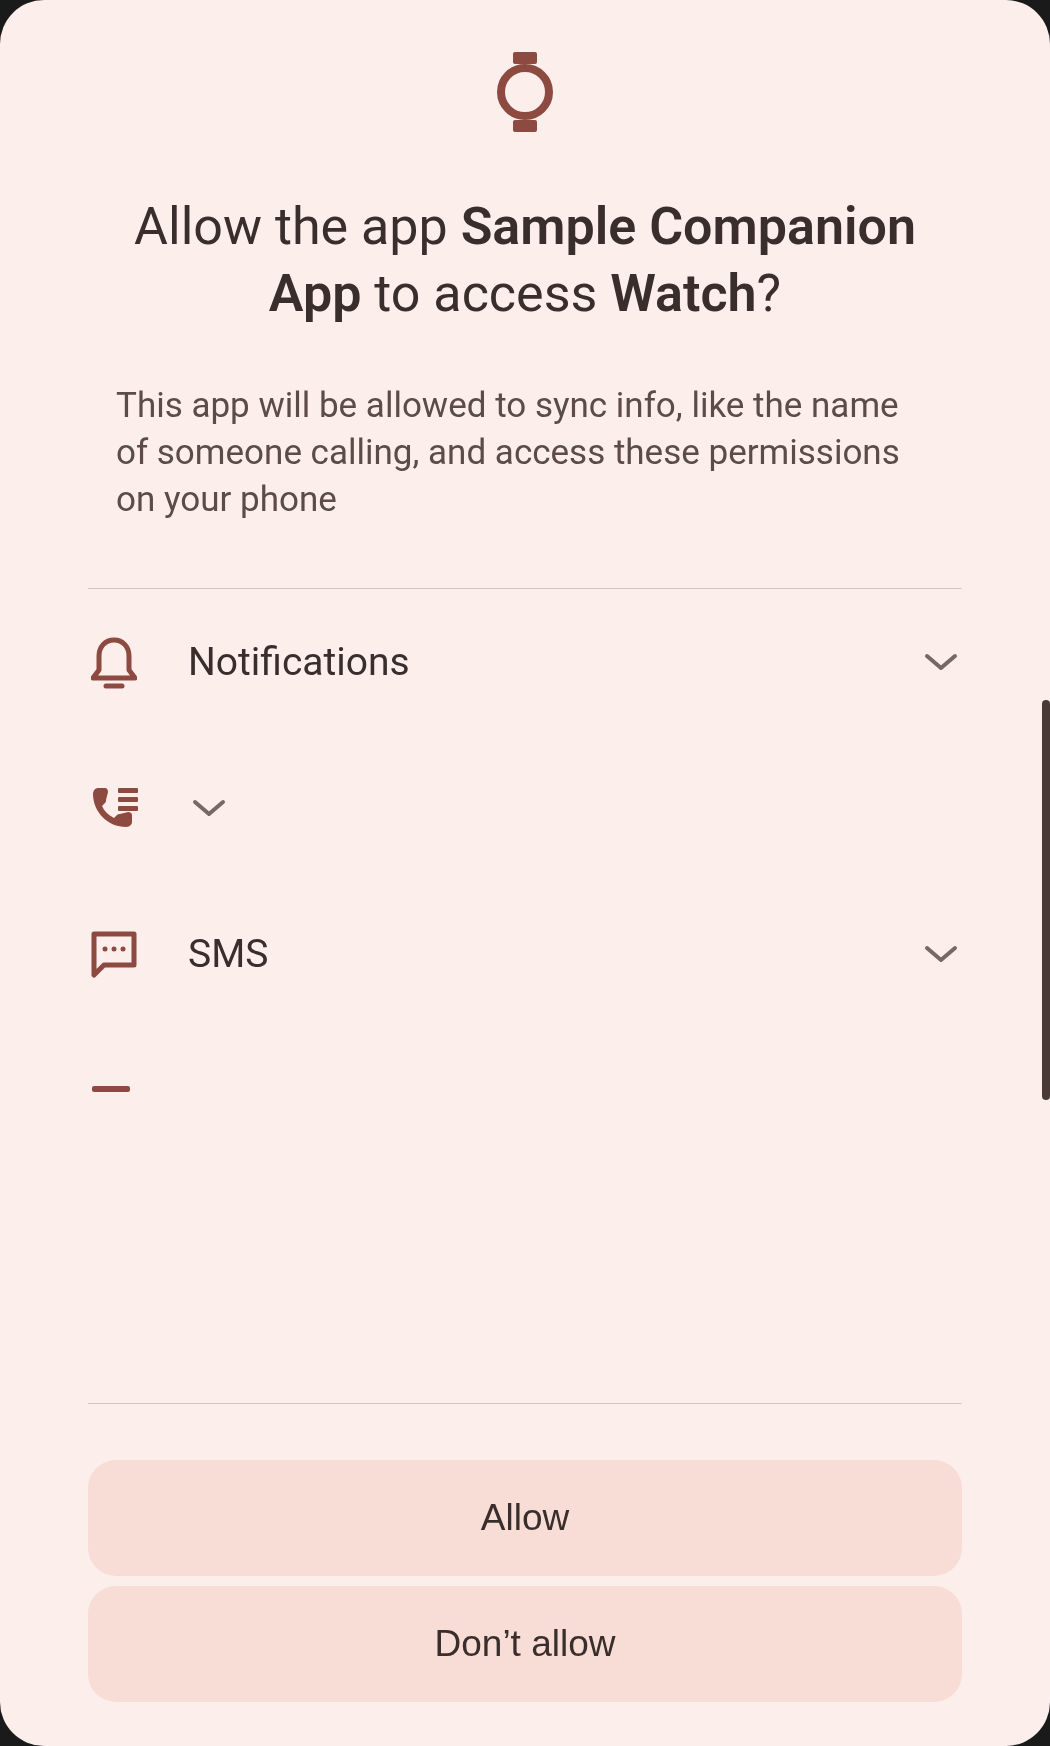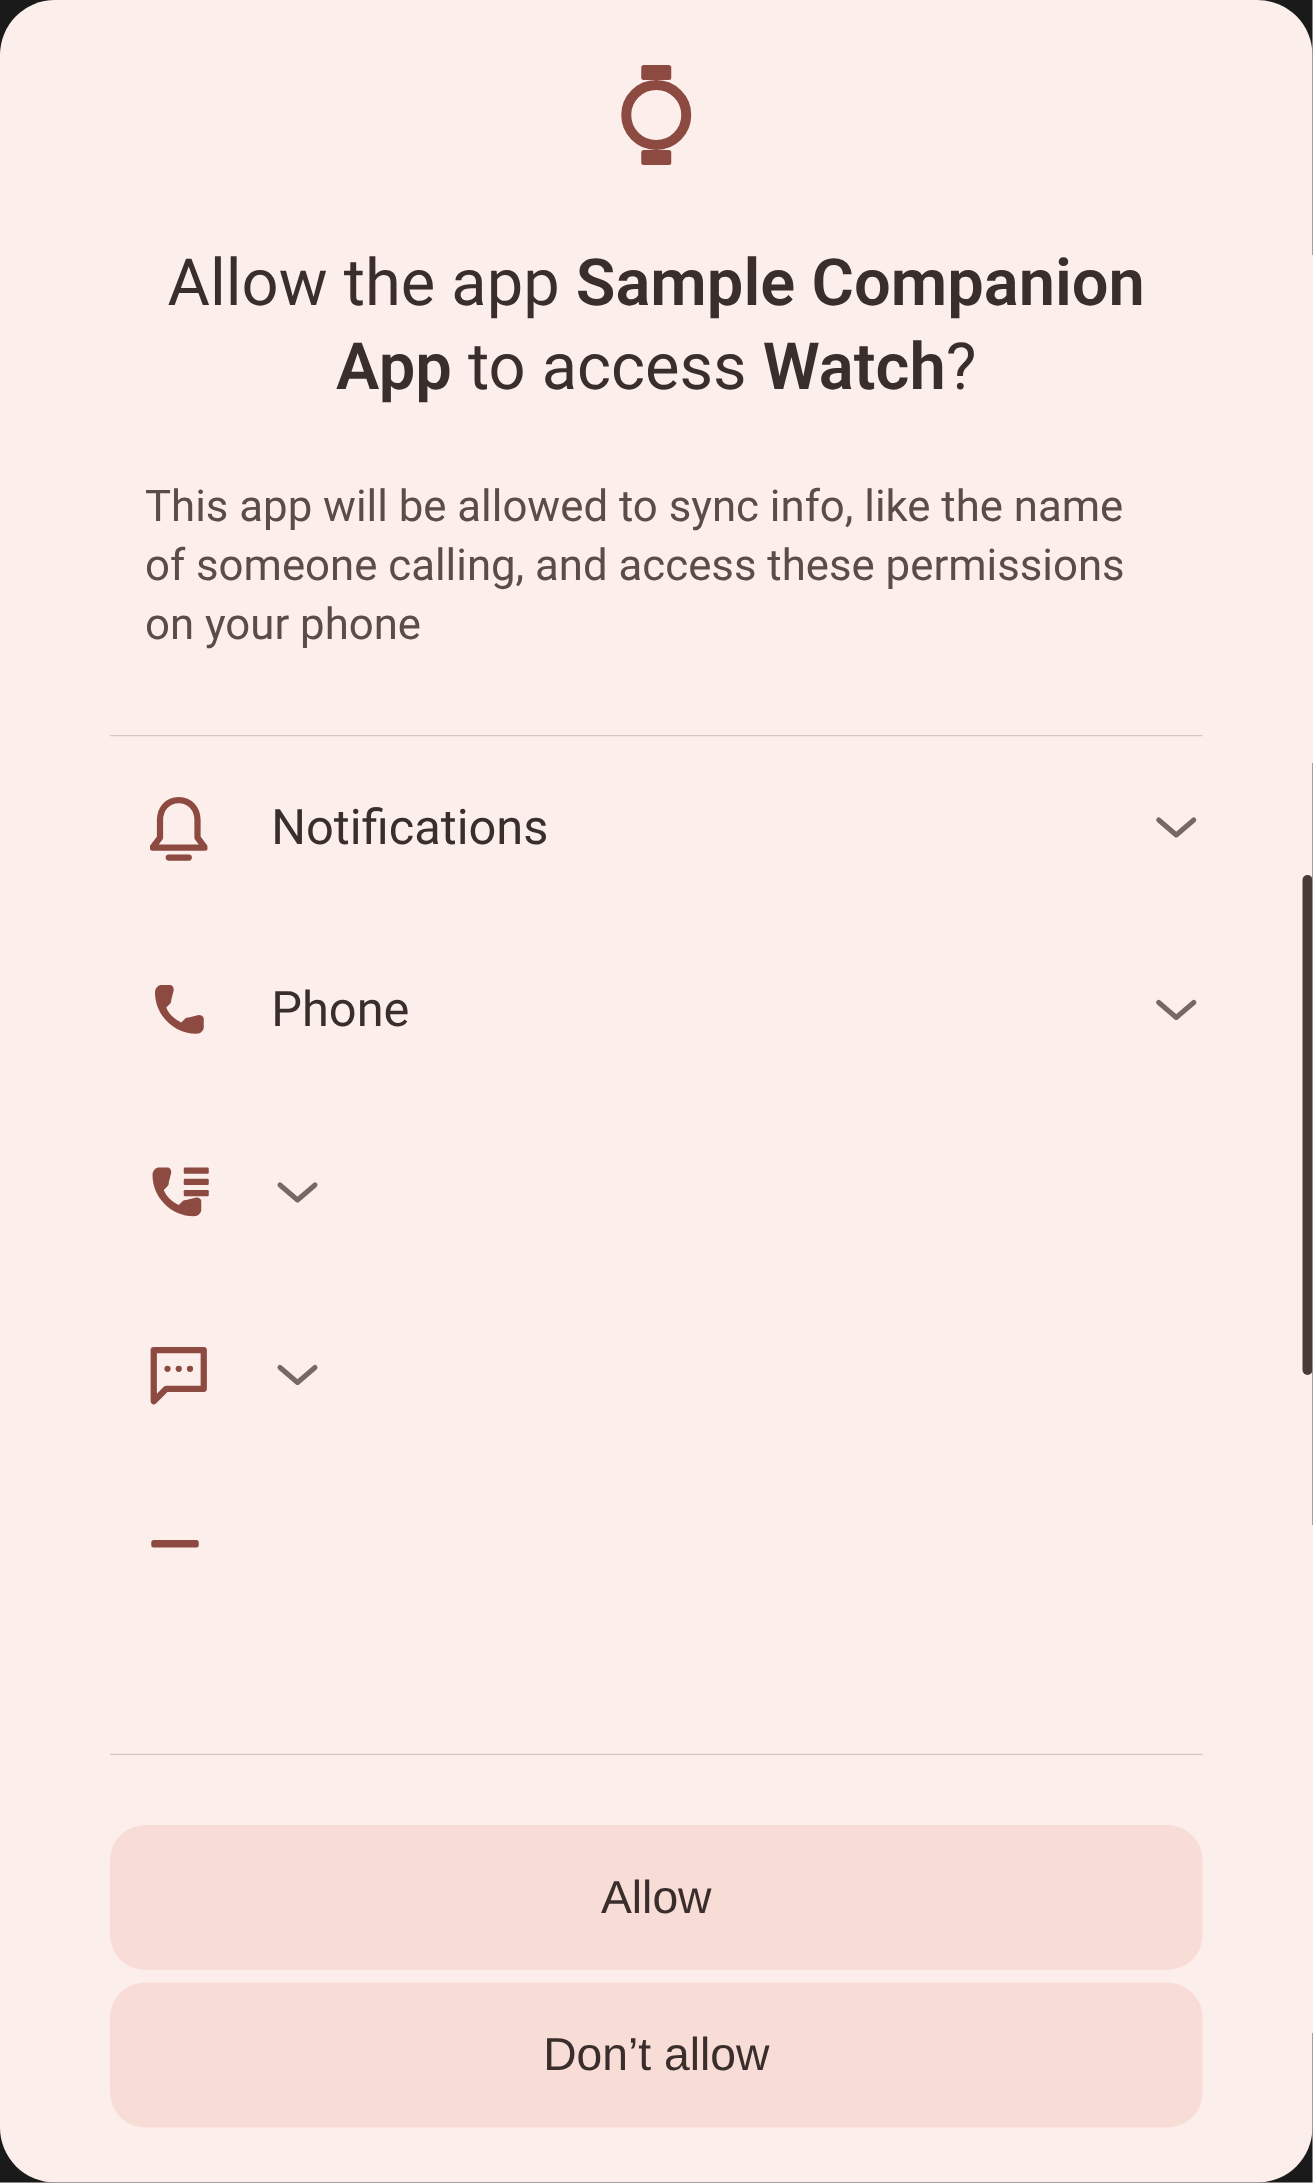--- a/index.html
+++ b/index.html
@@ -49,21 +49,20 @@
     .divider {
       height: 1px;
       background: #d7c5c1;
       margin: 64px 88px 0 88px;
     }
     .perm-list {
       flex: 1 1 auto;
       overflow: hidden;
       padding: 0 88px;
       position: relative;
-      margin-left: 29px;
     }
     .perm-row {
       display: flex;
       align-items: center;
       height: 146px;
       gap: 48px;
     }
     .perm-row .icon-slot {
       width: 52px;
       display: flex;
@@ -154,33 +153,20 @@
         </svg>
       </span>
       <span class="perm-label">Notifications</span>
       <span class="chevron">
         <svg width="34" height="20" viewBox="0 0 34 20" fill="none">
             <path d="M3 4 L17 16 L31 4" stroke="#756865" stroke-width="4" fill="none" stroke-linecap="round" stroke-linejoin="round"></path>
           </svg>
       </span>
     </div>
 
-    <div class="perm-row">
-      <span class="icon-slot">
-        <svg width="48" height="48" viewBox="0 0 48 48" fill="#8d4a40">
-          <path d="M10 4 C8 4 5 6 5 10 C5 28 20 43 38 43 C42 43 44 40 44 38 L44 31 C44 29 42 28 40 28 L32 30 C31 30 30 30 29 31 L26 34 C20 31 16 27 14 22 L17 19 C18 18 18 17 18 16 L20 8 C20 6 19 4 17 4 Z"></path>
-        </svg>
-      </span>
-      <span class="perm-label">Phone</span>
-      <span class="chevron">
-        <svg width="34" height="20" viewBox="0 0 34 20" fill="none">
-            <path d="M3 4 L17 16 L31 4" stroke="#756865" stroke-width="4" fill="none" stroke-linecap="round" stroke-linejoin="round"></path>
-          </svg>
-      </span>
-    </div>
 
     <div class="perm-row">
       <span class="icon-slot">
         <svg width="52" height="48" viewBox="0 0 52 48" fill="#8d4a40">
           <path d="M10 4 C8 4 5 6 5 10 C5 28 20 43 38 43 C42 43 44 40 44 38 L44 31 C44 29 42 28 40 28 L32 30 C31 30 30 30 29 31 L26 34 C20 31 16 27 14 22 L17 19 C18 18 18 17 18 16 L20 8 C20 6 19 4 17 4 Z"></path>
           <rect x="30" y="4" width="20" height="5" rx="1"></rect>
           <rect x="30" y="13" width="20" height="5" rx="1"></rect>
           <rect x="30" y="22" width="20" height="5" rx="1"></rect>
         </svg>
       </span>
@@ -193,20 +179,21 @@
 
     <div class="perm-row">
       <span class="icon-slot">
         <svg width="50" height="50" viewBox="0 0 50 50" fill="none">
           <path d="M5 5 L45 5 L45 36 L15 36 L5 46 Z" stroke="#8d4a40" stroke-width="5" stroke-linejoin="round" fill="none"></path>
           <circle cx="16" cy="20" r="2.5" fill="#8d4a40"></circle>
           <circle cx="25" cy="20" r="2.5" fill="#8d4a40"></circle>
           <circle cx="34" cy="20" r="2.5" fill="#8d4a40"></circle>
         </svg>
       </span>
+      <span class="perm-label">SMS</span>
       <span class="chevron">
         <svg width="34" height="20" viewBox="0 0 34 20" fill="none">
             <path d="M3 4 L17 16 L31 4" stroke="#756865" stroke-width="4" fill="none" stroke-linecap="round" stroke-linejoin="round"></path>
           </svg>
       </span>
     </div>
 
     <div style="height:54px"></div>
     <div class="partial-row">
       <span class="icon-slot">

